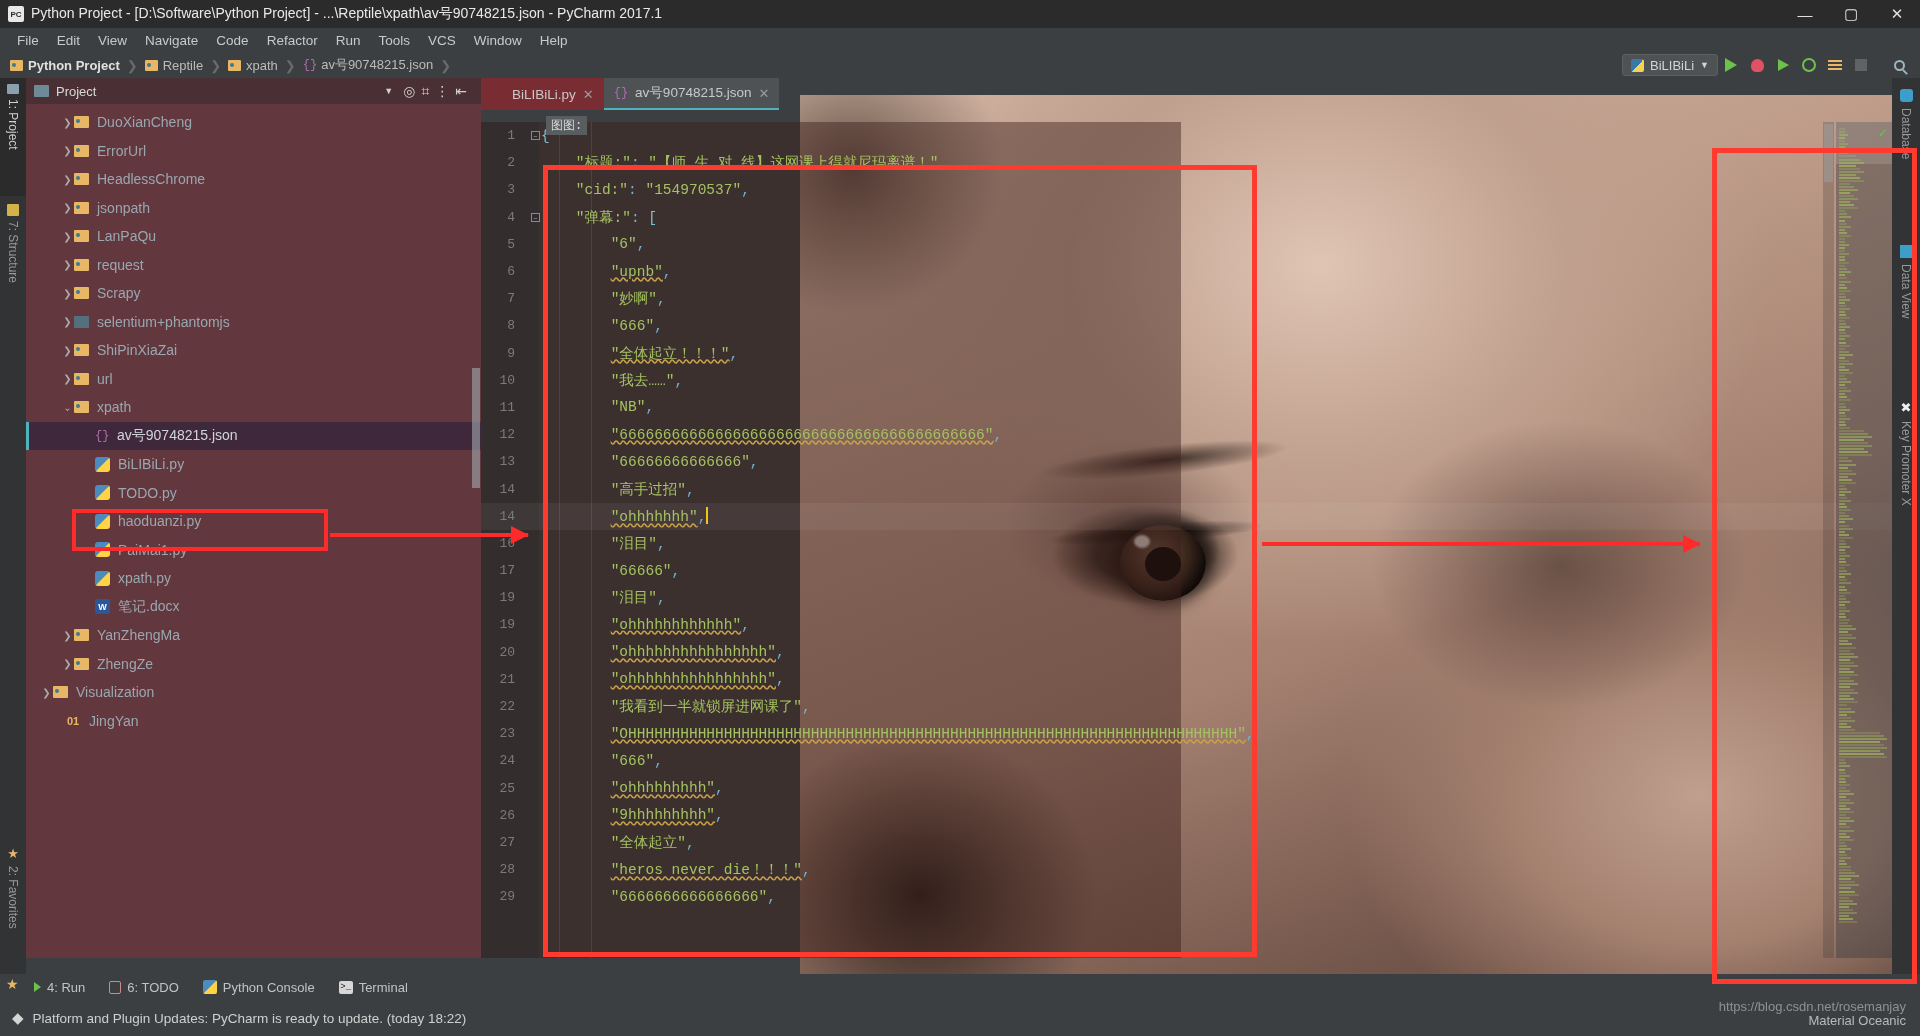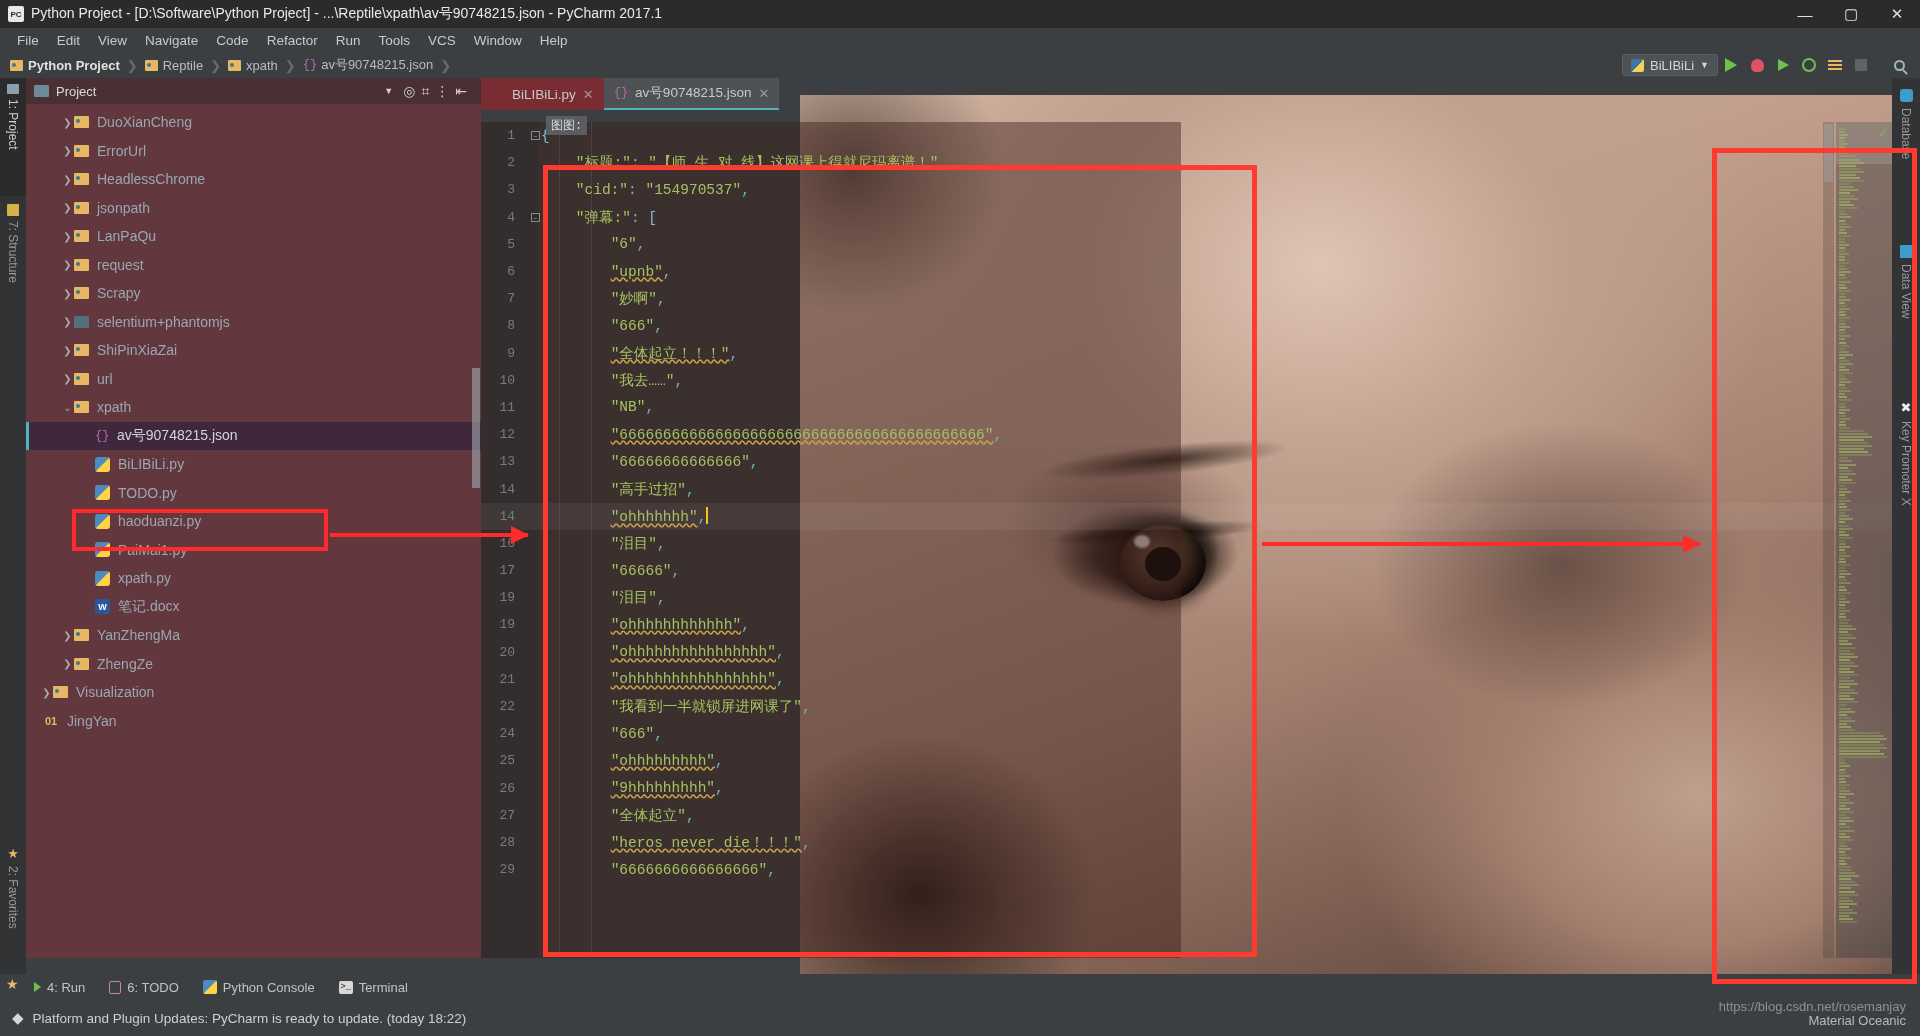--- a/index.html
+++ b/index.html
@@ -456,21 +456,21 @@
       <div class="trow" style="padding-left: 35px;">
         <span class="twist">❯</span>
         <span class="ficon"></span>
         <span class="lbl">ZhengZe</span>
       </div>
       <div class="trow" style="padding-left: 14px;">
         <span class="twist">❯</span>
         <span class="ficon"></span>
         <span class="lbl">Visualization</span>
       </div>
-      <div class="trow" style="padding-left: 6px;">
+      <div class="trow" style="padding-left: 28px;">
         <span class="twist"></span>
         <span style="color:#e8b765;font-weight:bold;font-size:11px;margin-right:7px;flex:0 0 15px">01</span>
         <span class="lbl">JingYan</span>
       </div>
     </div>
   <div id="proj-vscroll">
       <div class="thumb"></div>
     </div>
 </div>
 
@@ -511,20 +511,21 @@
         <div class="cline"><span class="ln">13</span><span class="code">&nbsp;&nbsp;&nbsp;&nbsp;&nbsp;&nbsp;&nbsp;&nbsp;<span class="">"66666666666666"</span><span class="punc">,</span></span></div>
         <div class="cline"><span class="ln">14</span><span class="code">&nbsp;&nbsp;&nbsp;&nbsp;&nbsp;&nbsp;&nbsp;&nbsp;<span class="">"高手过招"</span><span class="punc">,</span></span></div>
         <div class="cline cur"><span class="ln">14</span><span class="code">&nbsp;&nbsp;&nbsp;&nbsp;&nbsp;&nbsp;&nbsp;&nbsp;<span class="squig">"ohhhhhhh"</span><span class="punc">,</span><span class="caret-bar"></span></span></div>
         <div class="cline"><span class="ln">16</span><span class="code">&nbsp;&nbsp;&nbsp;&nbsp;&nbsp;&nbsp;&nbsp;&nbsp;<span class="">"泪目"</span><span class="punc">,</span></span></div>
         <div class="cline"><span class="ln">17</span><span class="code">&nbsp;&nbsp;&nbsp;&nbsp;&nbsp;&nbsp;&nbsp;&nbsp;<span class="">"66666"</span><span class="punc">,</span></span></div>
         <div class="cline"><span class="ln">19</span><span class="code">&nbsp;&nbsp;&nbsp;&nbsp;&nbsp;&nbsp;&nbsp;&nbsp;<span class="">"泪目"</span><span class="punc">,</span></span></div>
         <div class="cline"><span class="ln">19</span><span class="code">&nbsp;&nbsp;&nbsp;&nbsp;&nbsp;&nbsp;&nbsp;&nbsp;<span class="squig">"ohhhhhhhhhhhh"</span><span class="punc">,</span></span></div>
         <div class="cline"><span class="ln">20</span><span class="code">&nbsp;&nbsp;&nbsp;&nbsp;&nbsp;&nbsp;&nbsp;&nbsp;<span class="squig">"ohhhhhhhhhhhhhhhh"</span><span class="punc">,</span></span></div>
         <div class="cline"><span class="ln">21</span><span class="code">&nbsp;&nbsp;&nbsp;&nbsp;&nbsp;&nbsp;&nbsp;&nbsp;<span class="squig">"ohhhhhhhhhhhhhhhh"</span><span class="punc">,</span></span></div>
         <div class="cline"><span class="ln">22</span><span class="code">&nbsp;&nbsp;&nbsp;&nbsp;&nbsp;&nbsp;&nbsp;&nbsp;<span class="">"我看到一半就锁屏进网课了"</span><span class="punc">,</span></span></div>
+        <div class="cline"><span class="ln">23</span><span class="code">&nbsp;&nbsp;&nbsp;&nbsp;&nbsp;&nbsp;&nbsp;&nbsp;<span class="squig">"OHHHHHHHHHHHHHHHHHHHHHHHHHHHHHHHHHHHHHHHHHHHHHHHHHHHHHHHHHHHHHHHHHHHHHH"</span><span class="punc">,</span></span></div>
         <div class="cline"><span class="ln">24</span><span class="code">&nbsp;&nbsp;&nbsp;&nbsp;&nbsp;&nbsp;&nbsp;&nbsp;<span class="">"666"</span><span class="punc">,</span></span></div>
         <div class="cline"><span class="ln">25</span><span class="code">&nbsp;&nbsp;&nbsp;&nbsp;&nbsp;&nbsp;&nbsp;&nbsp;<span class="squig">"ohhhhhhhhh"</span><span class="punc">,</span></span></div>
         <div class="cline"><span class="ln">26</span><span class="code">&nbsp;&nbsp;&nbsp;&nbsp;&nbsp;&nbsp;&nbsp;&nbsp;<span class="squig">"9hhhhhhhhh"</span><span class="punc">,</span></span></div>
         <div class="cline"><span class="ln">27</span><span class="code">&nbsp;&nbsp;&nbsp;&nbsp;&nbsp;&nbsp;&nbsp;&nbsp;<span class="">"全体起立"</span><span class="punc">,</span></span></div>
         <div class="cline"><span class="ln">28</span><span class="code">&nbsp;&nbsp;&nbsp;&nbsp;&nbsp;&nbsp;&nbsp;&nbsp;<span class="squig">"heros never die！！！"</span><span class="punc">,</span></span></div>
         <div class="cline"><span class="ln">29</span><span class="code">&nbsp;&nbsp;&nbsp;&nbsp;&nbsp;&nbsp;&nbsp;&nbsp;<span class="">"6666666666666666"</span><span class="punc">,</span></span></div>
       </div>
   </div>
 
   <div id="editor-vscroll">

